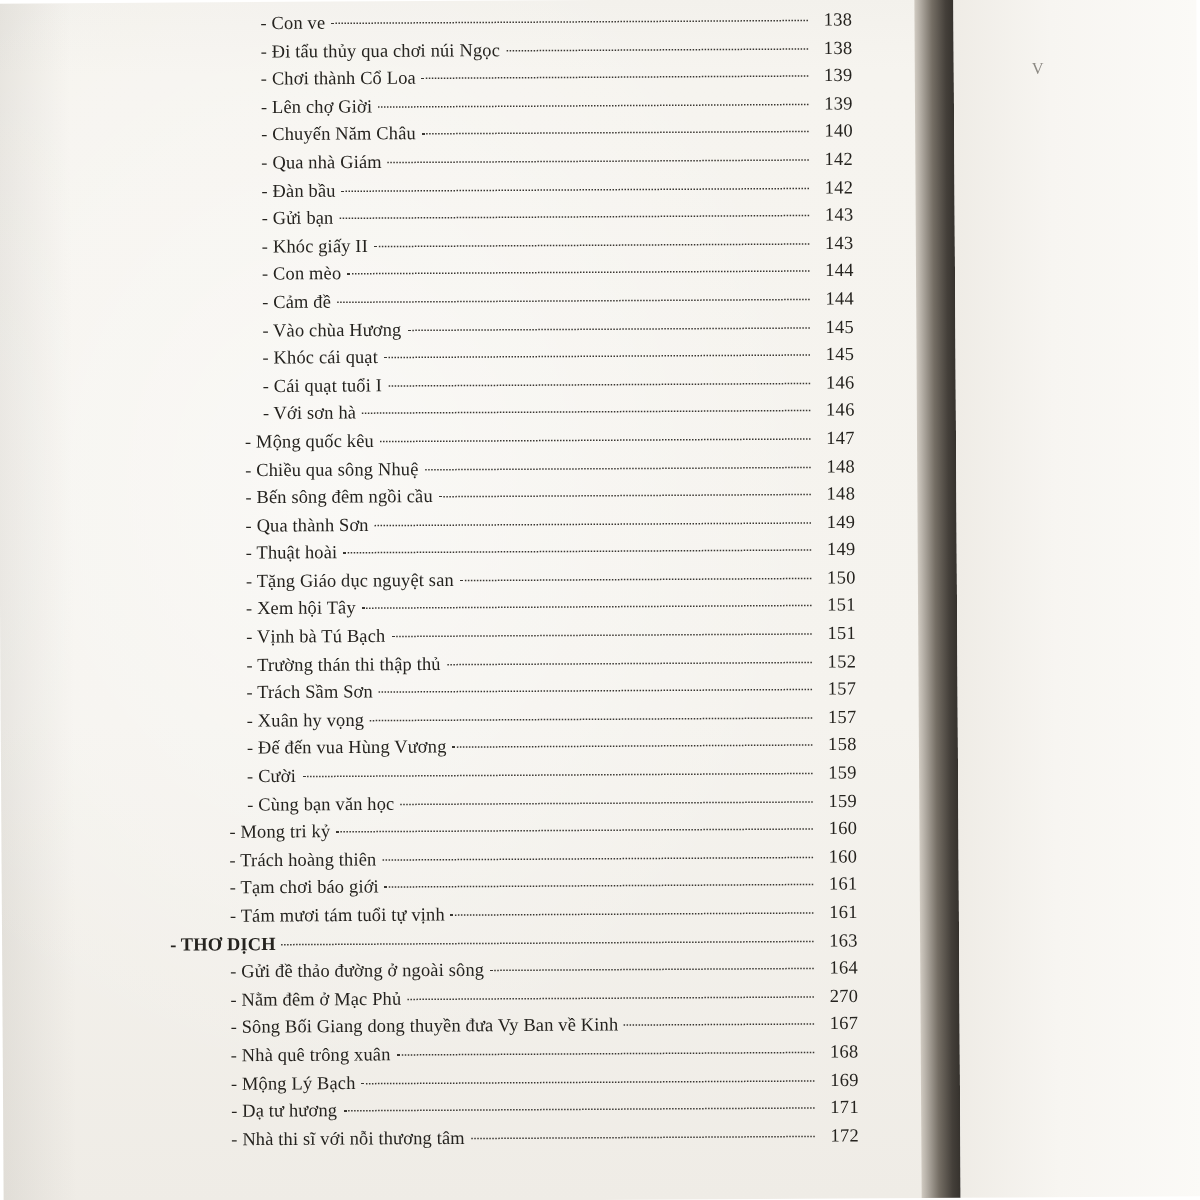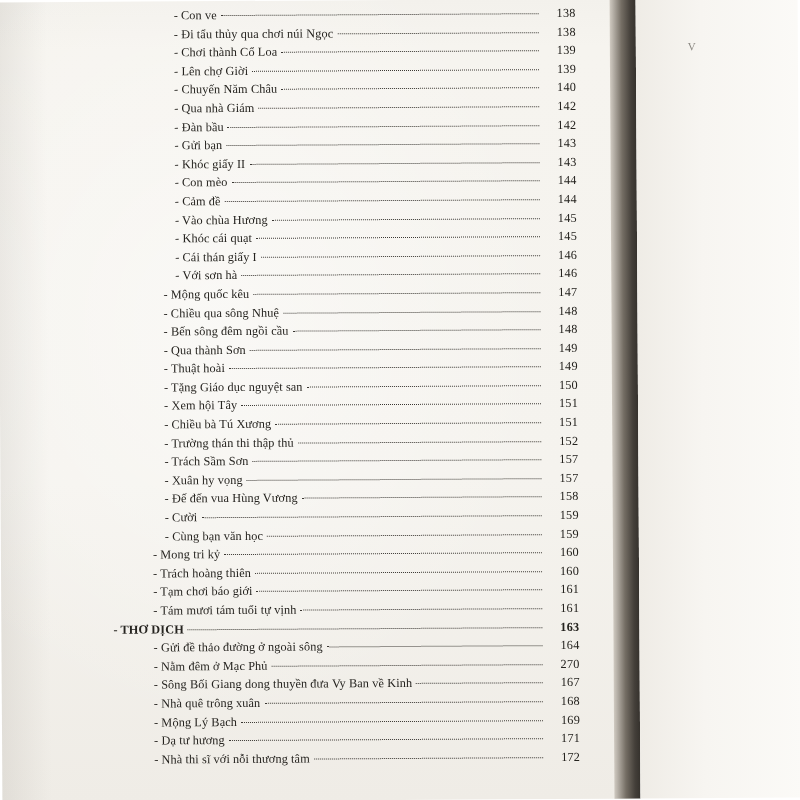--- a/index.html
+++ b/index.html
@@ -97,35 +97,35 @@
     flex: 1 1 auto;
     margin: 0 3px 0 4px;
     border-bottom: 1.2px dotted #3a3732;
     position: relative;
     top: -3px;
     min-width: 8px;
   }
   .toc-row .page {
     flex: 0 0 auto;
     width: 34px;
-    text-align: right;
+    text-align: center;
     letter-spacing: 0.2px;
   }
 
   
   .lvl-1 { padding-left: 68px; }   
   .lvl-2 { padding-left: 56px; }
   .lvl-3 { padding-left: 44px; }
   .lvl-0 { padding-left: 4px; }
 
   .section-head {
     font-weight: bold;
     letter-spacing: 0.4px;
   }
-  .section-head .page { font-weight: bold; }
+  .section-head .page { font-weight: normal; }
 
   
   #skew {
     position: absolute;
     inset: 0;
     transform: rotate(-0.35deg);
     transform-origin: 50% 50%;
   }
 </style>
 </head>
@@ -199,21 +199,21 @@
             <span class="label">- Vào chùa Hương</span>
             <span class="dots"></span>
             <span class="page">145</span>
           </div>
           <div class="toc-row lvl-1">
             <span class="label">- Khóc cái quạt</span>
             <span class="dots"></span>
             <span class="page">145</span>
           </div>
           <div class="toc-row lvl-1">
-            <span class="label">- Cái thán giấy I</span>
+            <span class="label">- Cái quạt tuổi I</span>
             <span class="dots"></span>
             <span class="page">146</span>
           </div>
           <div class="toc-row lvl-1">
             <span class="label">- Với sơn hà</span>
             <span class="dots"></span>
             <span class="page">146</span>
           </div>
           <div class="toc-row lvl-2">
             <span class="label">- Mộng quốc kêu</span>
@@ -244,21 +244,21 @@
             <span class="label">- Tặng Giáo dục nguyệt san</span>
             <span class="dots"></span>
             <span class="page">150</span>
           </div>
           <div class="toc-row lvl-2">
             <span class="label">- Xem hội Tây</span>
             <span class="dots"></span>
             <span class="page">151</span>
           </div>
           <div class="toc-row lvl-2">
-            <span class="label">- Chiều bà Tú Xương</span>
+            <span class="label">- Vịnh bà Tú Bạch</span>
             <span class="dots"></span>
             <span class="page">151</span>
           </div>
           <div class="toc-row lvl-2">
             <span class="label">- Trường thán thi thập thủ</span>
             <span class="dots"></span>
             <span class="page">152</span>
           </div>
           <div class="toc-row lvl-2">
             <span class="label">- Trách Sầm Sơn</span>

